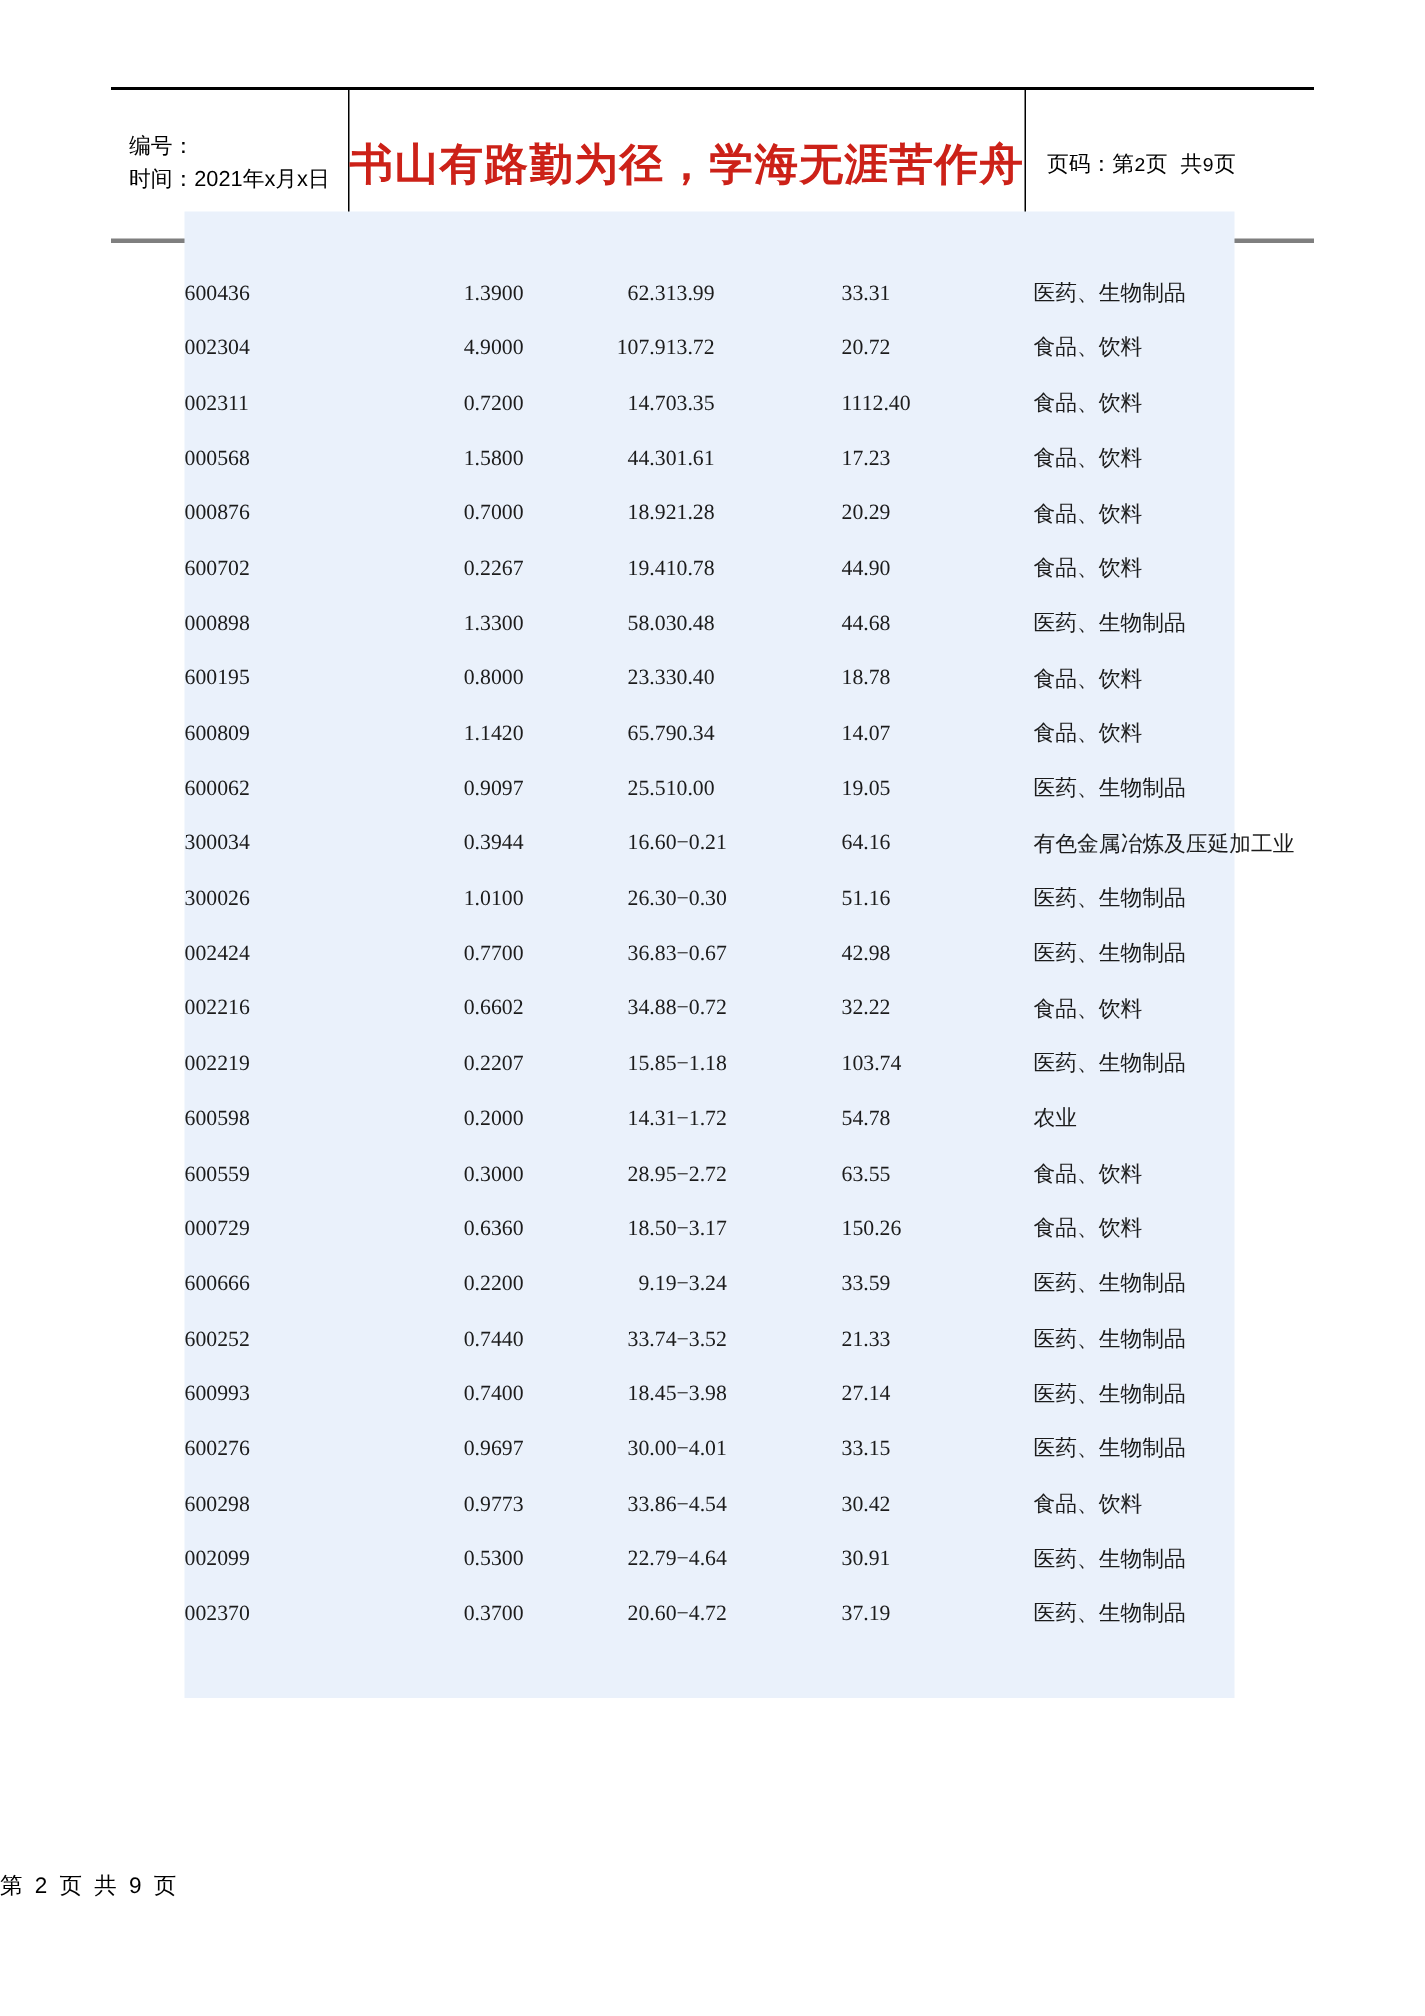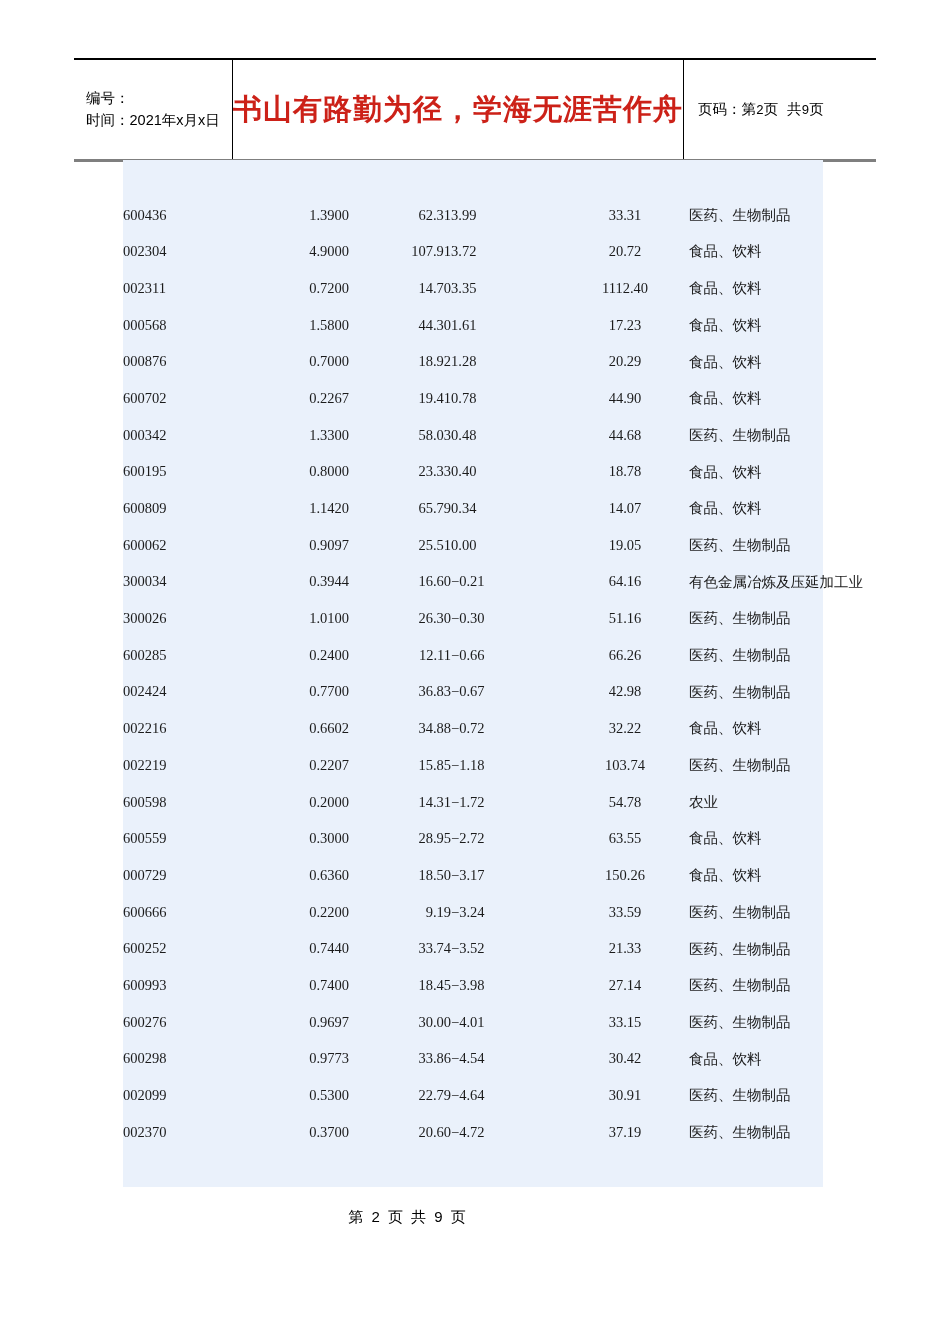--- a/index.html
+++ b/index.html
@@ -64,21 +64,21 @@
     font-family: Liberation Mono, monospace;
     font-size: 14.5px;
     color: #000;
     white-space: nowrap;
   }
   .num-sm { font-size: 13px; }
 
   
   #data-table-wrap {
     position: absolute;
-    left: 123px; top: 160px;
+    left: 123px; top: 141px;
     width: 744px;
   }
   table#data-table {
     width: 700px;
     border-collapse: collapse;
     background: #eaf1fb;
     table-layout: fixed;
   }
   table#data-table td {
     border: none;
@@ -95,38 +95,38 @@
   col.c-eps  { width: 108px; }
   col.c-price{ width: 102px; }
   col.c-chg  { width: 110px; }
   col.c-pe   { width: 128px; }
   col.c-ind  { width: 134px; }
 
   td.code   { text-align: left;  padding-left: 7px; }
   td.eps    { text-align: right; padding-right: 14px; }
   td.price  { text-align: right; padding-right: 28px; }
   td.chg    { text-align: left;  padding-left: 4px; }
-  td.pe     { text-align: center; padding-right: 26px; }
+  td.pe     { text-align: left; padding-right: 26px; }
   td.ind    {
     text-align: left;
     padding-left: 6px;
     white-space: normal;
     line-height: 1.55;
     word-break: break-all;
   }
   tr.tall td { height: 58px; }
   tr.spacer-top td { height: 11px; }
   tr.spacer-bot td { height: 16px; }
 
   
   #doc-footer {
     position: absolute;
-    left: 0; top: 1208px;
+    left: 0; top: 1248px;
     width: 816px;
-    text-align: center;
+    text-align: left;
   }
   #doc-footer .pg {
     font-family: "Liberation Sans", "DejaVu Sans", sans-serif;
     font-size: 15px;
     color: #000;
     letter-spacing: 2px;
   }
 </style>
 </head>
 <body>
@@ -210,21 +210,21 @@
         </tr>
         <tr>
           <td class="code">600702</td>
           <td class="eps">0.2267</td>
           <td class="price">19.41</td>
           <td class="chg">0.78</td>
           <td class="pe">44.90</td>
           <td class="ind">食品、饮料</td>
         </tr>
         <tr>
-          <td class="code">000342</td>
+          <td class="code">000898</td>
           <td class="eps">1.3300</td>
           <td class="price">58.03</td>
           <td class="chg">0.48</td>
           <td class="pe">44.68</td>
           <td class="ind">医药、生物制品</td>
         </tr>
         <tr>
           <td class="code">600195</td>
           <td class="eps">0.8000</td>
           <td class="price">23.33</td>
@@ -258,28 +258,20 @@
         </tr>
         <tr>
           <td class="code">300026</td>
           <td class="eps">1.0100</td>
           <td class="price">26.30</td>
           <td class="chg">−0.30</td>
           <td class="pe">51.16</td>
           <td class="ind">医药、生物制品</td>
         </tr>
         <tr>
-          <td class="code">600285</td>
-          <td class="eps">0.2400</td>
-          <td class="price">12.11</td>
-          <td class="chg">−0.66</td>
-          <td class="pe">66.26</td>
-          <td class="ind">医药、生物制品</td>
-        </tr>
-        <tr>
           <td class="code">002424</td>
           <td class="eps">0.7700</td>
           <td class="price">36.83</td>
           <td class="chg">−0.67</td>
           <td class="pe">42.98</td>
           <td class="ind">医药、生物制品</td>
         </tr>
         <tr>
           <td class="code">002216</td>
           <td class="eps">0.6602</td>

